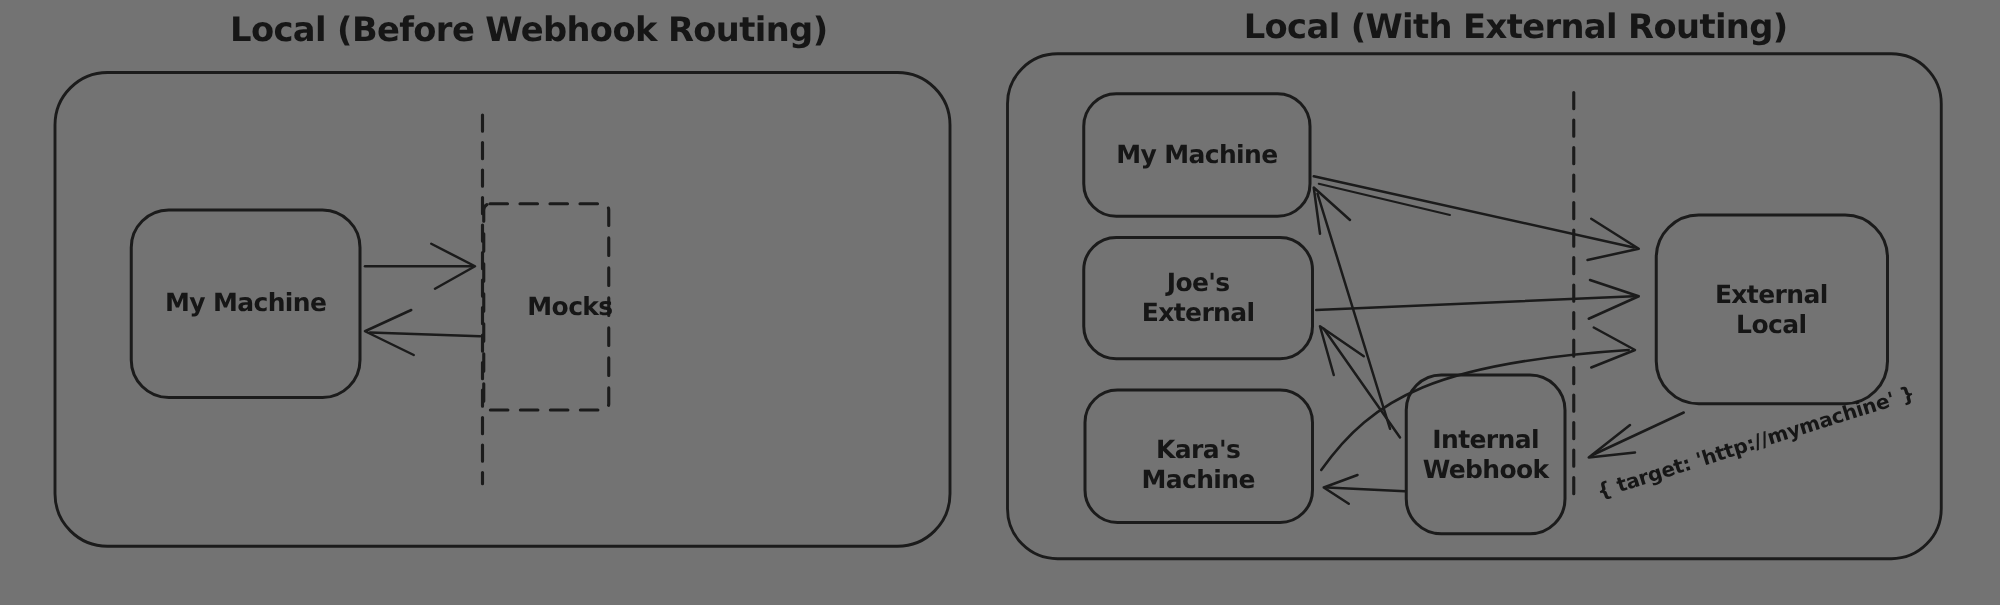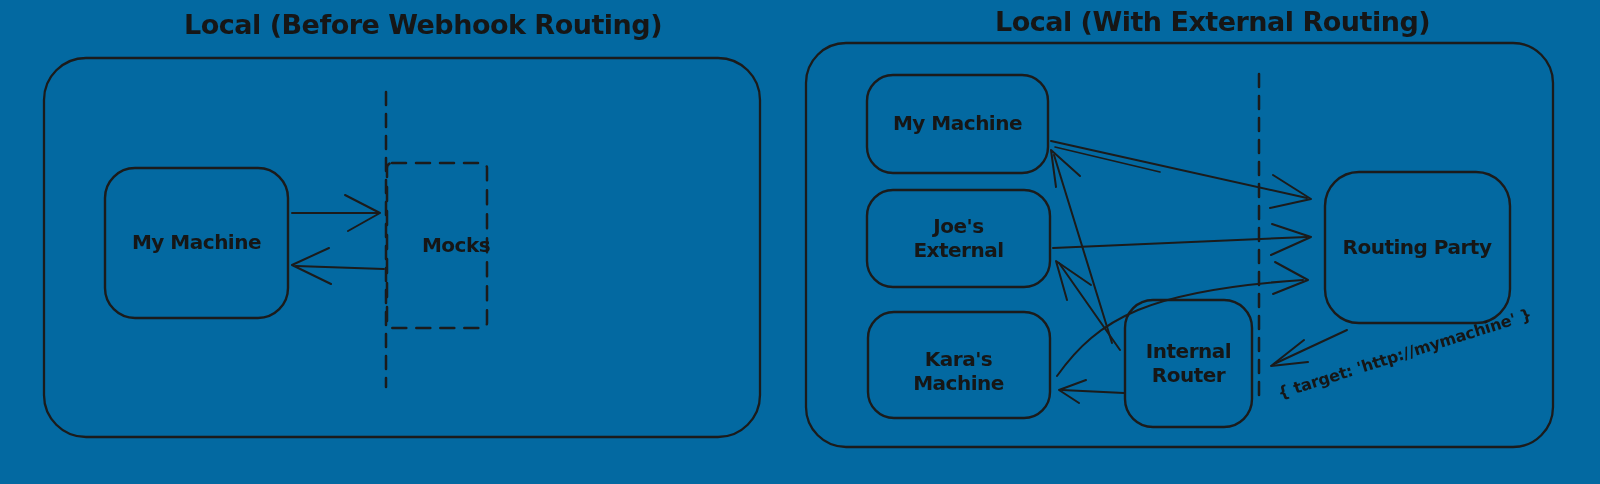--- a/index.html
+++ b/index.html
@@ -1,17 +1,17 @@
 <!DOCTYPE html>
 <html><head>
 <meta charset="utf-8">
 <style>
   html,body{margin:0;padding:0;background:#fff;}
   .stage{
-    position:relative;width:1600px;height:484px;background:#0369a1;overflow:hidden;
+    position:relative;width:1600px;height:484px;background:#737373;overflow:hidden;
     font-family:"DejaVu Sans",sans-serif;color:#1b1b1b;
   }
   .stage svg{position:absolute;left:0;top:0;}
   .label{
     position:absolute;display:flex;align-items:center;justify-content:center;
     text-align:center;font-weight:600;color:#161616;line-height:1.18;
   }
   .title{font-size:27px;letter-spacing:-0.5px;white-space:nowrap;}
   .node-label{font-size:20px;letter-spacing:-0.5px;}
   .annotation{
@@ -83,18 +83,18 @@
 
   <div class="label title" style="left:148px;top:4px;width:550px;height:42px;">Local (Before Webhook Routing)</div>
   <div class="label title" style="left:940px;top:2px;width:545px;height:40px;">Local (With External Routing)</div>
 
   <div class="label node-label" style="left:105px;top:168px;width:183px;height:150px;">My Machine</div>
   <div class="label node-label" style="left:406px;top:163px;width:100px;height:165px;">Mocks</div>
 
   <div class="label node-label" style="left:867px;top:75px;width:181px;height:98px;">My Machine</div>
   <div class="label node-label" style="left:898px;top:190px;width:121px;height:97px;">Joe's External</div>
   <div class="label node-label" style="left:898px;top:312px;width:121px;height:119px;">Kara's Machine</div>
-  <div class="label node-label" style="left:1125px;top:300px;width:127px;height:127px;">Internal Router</div>
-  <div class="label node-label" style="left:1342px;top:172px;width:150px;height:151px;">Routing Party</div>
+  <div class="label node-label" style="left:1125px;top:300px;width:127px;height:127px;">Internal Webhook</div>
+  <div class="label node-label" style="left:1342px;top:172px;width:150px;height:151px;">External Local</div>
 
   <div class="annotation">{ target: 'http://mymachine' }</div>
 
 </div>
 
 </body></html>

